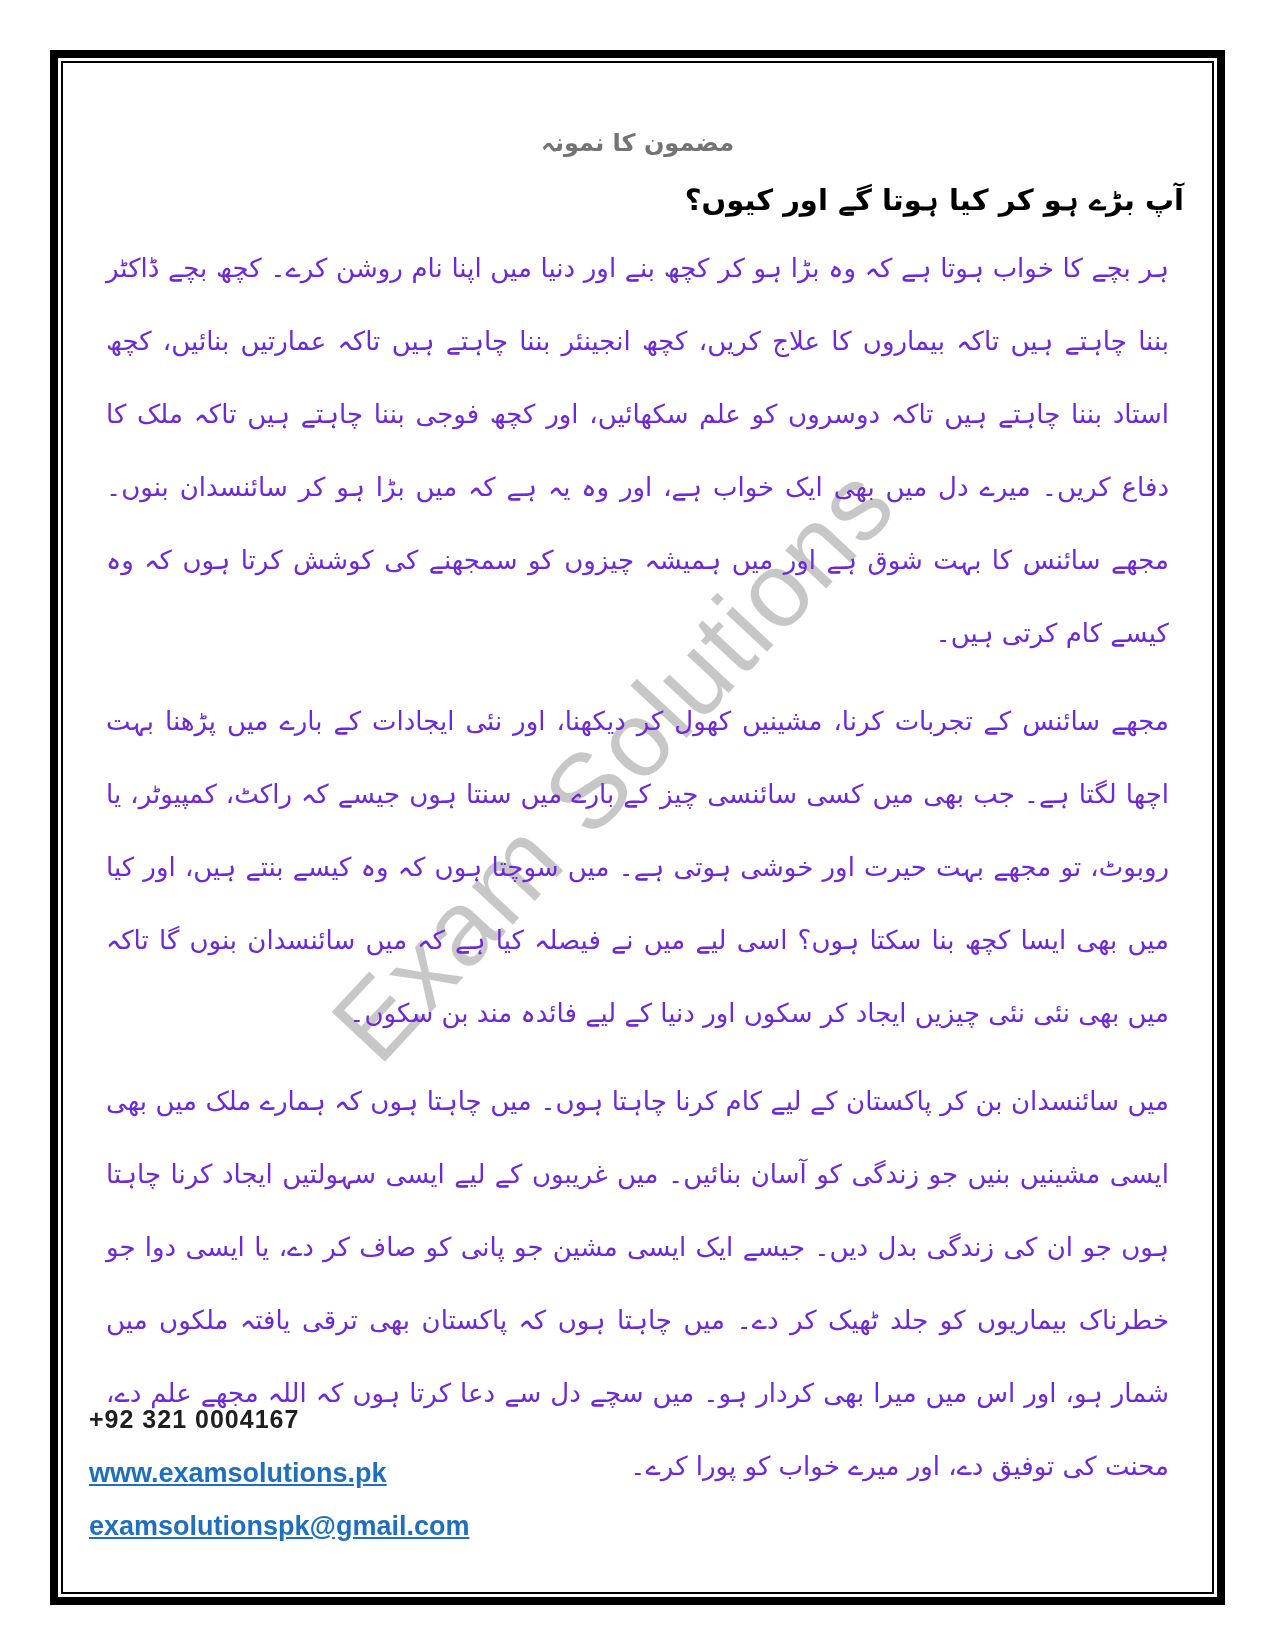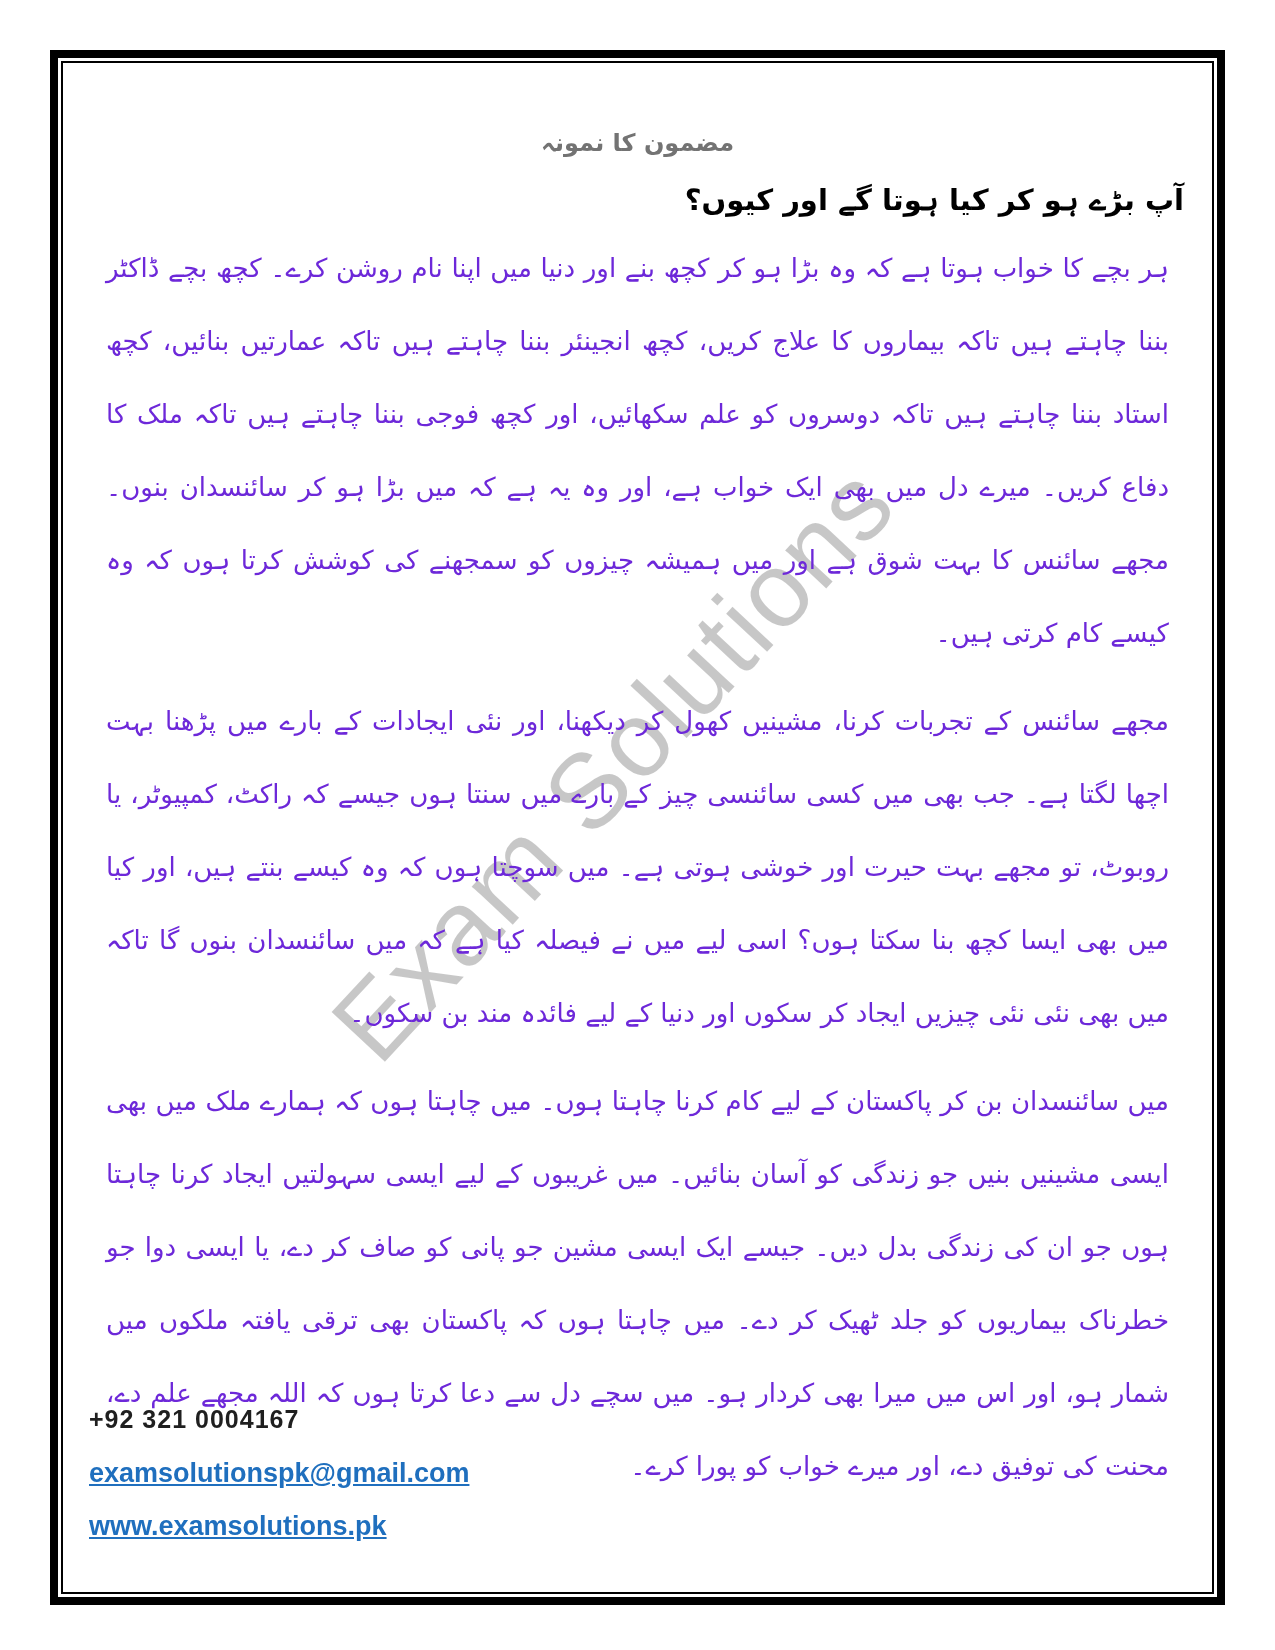--- a/index.html
+++ b/index.html
@@ -109,18 +109,18 @@
     <h2 class="doc-heading">آپ بڑے ہو کر کیا ہوتا گے اور کیوں؟</h2>
 
     <div class="essay">
       <p lang="ur" dir="rtl">ہر بچے کا خواب ہوتا ہے کہ وہ بڑا ہو کر کچھ بنے اور دنیا میں اپنا نام روشن کرے۔ کچھ بچے ڈاکٹر بننا چاہتے ہیں تاکہ بیماروں کا علاج کریں، کچھ انجینئر بننا چاہتے ہیں تاکہ عمارتیں بنائیں، کچھ استاد بننا چاہتے ہیں تاکہ دوسروں کو علم سکھائیں، اور کچھ فوجی بننا چاہتے ہیں تاکہ ملک کا دفاع کریں۔ میرے دل میں بھی ایک خواب ہے، اور وہ یہ ہے کہ میں بڑا ہو کر سائنسدان بنوں۔ مجھے سائنس کا بہت شوق ہے اور میں ہمیشہ چیزوں کو سمجھنے کی کوشش کرتا ہوں کہ وہ کیسے کام کرتی ہیں۔</p>
       <p lang="ur" dir="rtl">مجھے سائنس کے تجربات کرنا، مشینیں کھول کر دیکھنا، اور نئی ایجادات کے بارے میں پڑھنا بہت اچھا لگتا ہے۔ جب بھی میں کسی سائنسی چیز کے بارے میں سنتا ہوں جیسے کہ راکٹ، کمپیوٹر، یا روبوٹ، تو مجھے بہت حیرت اور خوشی ہوتی ہے۔ میں سوچتا ہوں کہ وہ کیسے بنتے ہیں، اور کیا میں بھی ایسا کچھ بنا سکتا ہوں؟ اسی لیے میں نے فیصلہ کیا ہے کہ میں سائنسدان بنوں گا تاکہ میں بھی نئی نئی چیزیں ایجاد کر سکوں اور دنیا کے لیے فائدہ مند بن سکوں۔</p>
       <p lang="ur" dir="rtl">میں سائنسدان بن کر پاکستان کے لیے کام کرنا چاہتا ہوں۔ میں چاہتا ہوں کہ ہمارے ملک میں بھی ایسی مشینیں بنیں جو زندگی کو آسان بنائیں۔ میں غریبوں کے لیے ایسی سہولتیں ایجاد کرنا چاہتا ہوں جو ان کی زندگی بدل دیں۔ جیسے ایک ایسی مشین جو پانی کو صاف کر دے، یا ایسی دوا جو خطرناک بیماریوں کو جلد ٹھیک کر دے۔ میں چاہتا ہوں کہ پاکستان بھی ترقی یافتہ ملکوں میں شمار ہو، اور اس میں میرا بھی کردار ہو۔ میں سچے دل سے دعا کرتا ہوں کہ اللہ مجھے علم دے، محنت کی توفیق دے، اور میرے خواب کو پورا کرے۔</p>
     </div>
 
     <div class="footer">
       <div class="phone">+92 321 0004167</div>
+      <a>www.examsolutions.pk</a>
       <a>examsolutionspk@gmail.com</a>
-      <a>www.examsolutions.pk</a>
     </div>
 
   </div>
 </div>
 
 </body></html>

